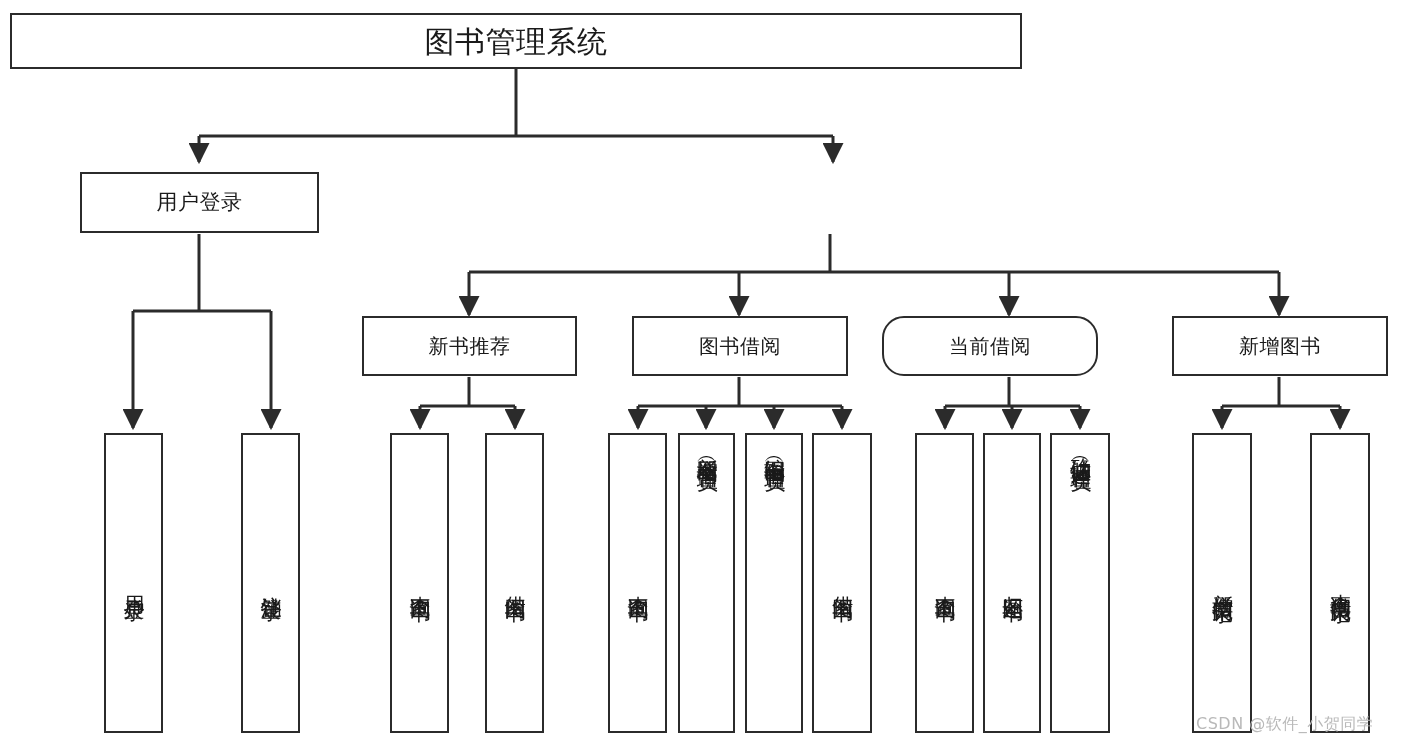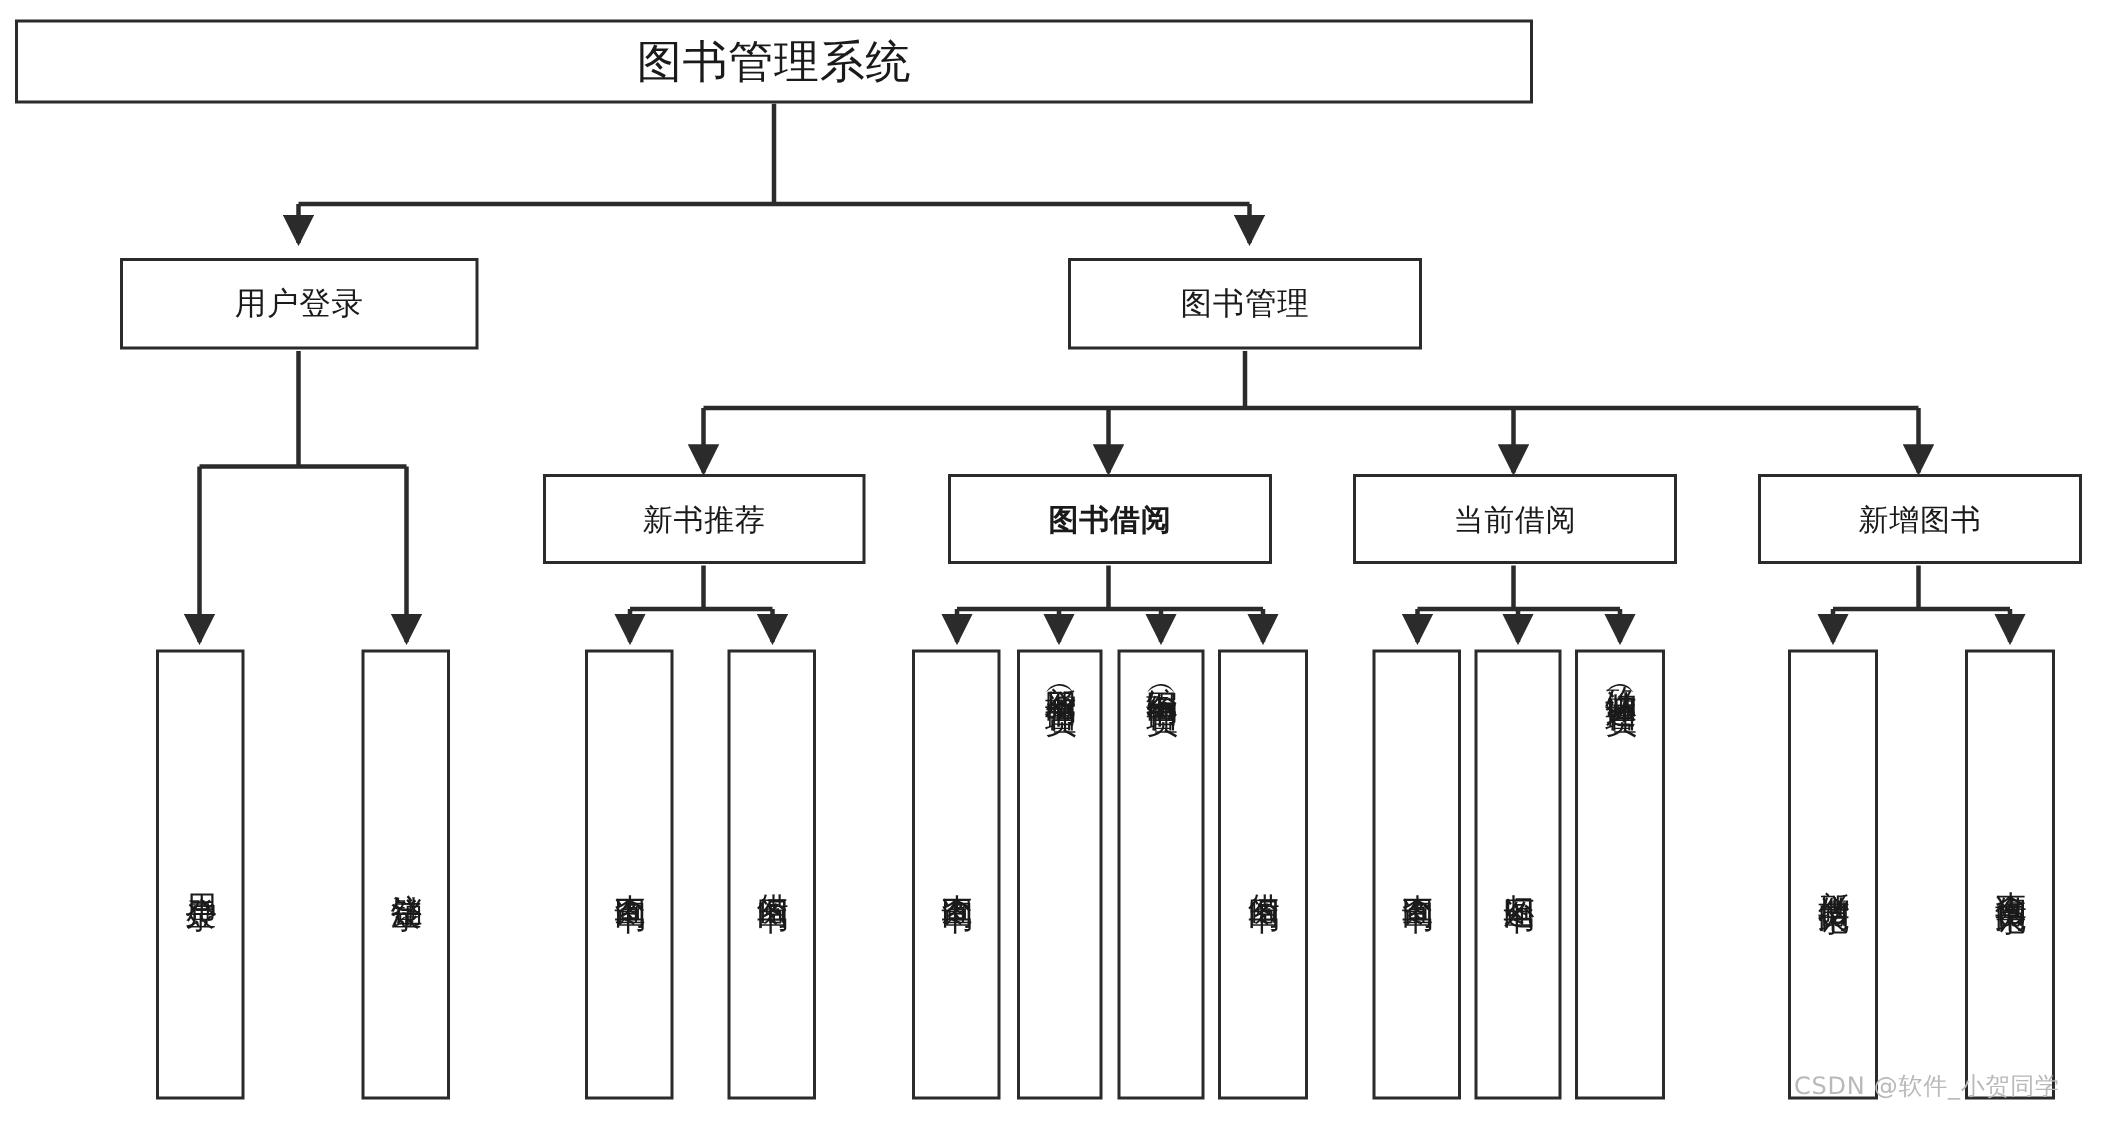--- a/index.html
+++ b/index.html
@@ -121,33 +121,30 @@
   </svg>
 
   <div class="node root" style="left:10px; top:13px; width:1012px; height:56px;">
     <span class="label-h">图书管理系统</span>
   </div>
 
   <div class="node level1" style="left:80px; top:172px; width:239px; height:61px;">
     <span class="label-h">用户登录</span>
   </div>
 
-  <div class="node level1" style="left:712px; top:172px; width:236px; height:61px;">
-    <span class="label-h">图书管理</span>
-  </div>
 
   <div class="node level2" style="left:362px; top:316px; width:215px; height:60px;">
     <span class="label-h">新书推荐</span>
   </div>
 
-  <div class="node level2" style="left:632px; top:316px; width:216px; height:60px;font-weight:bold;">
+  <div class="node level2" style="left:632px; top:316px; width:216px; height:60px;">
     <span class="label-h">图书借阅</span>
   </div>
 
-  <div class="node level2" style="left:902px; top:316px; width:216px; height:60px;">
+  <div class="node level2" style="left:882px; top:316px; width:216px; height:60px;border-radius:22px;">
     <span class="label-h">当前借阅</span>
   </div>
 
   <div class="node level2" style="left:1172px; top:316px; width:216px; height:60px;">
     <span class="label-h">新增图书</span>
   </div>
 
   <div class="node leaf" style="left:104px; top:433px; width:59px; height:300px;">
     <span class="label-v">用户登录</span>
   </div>

